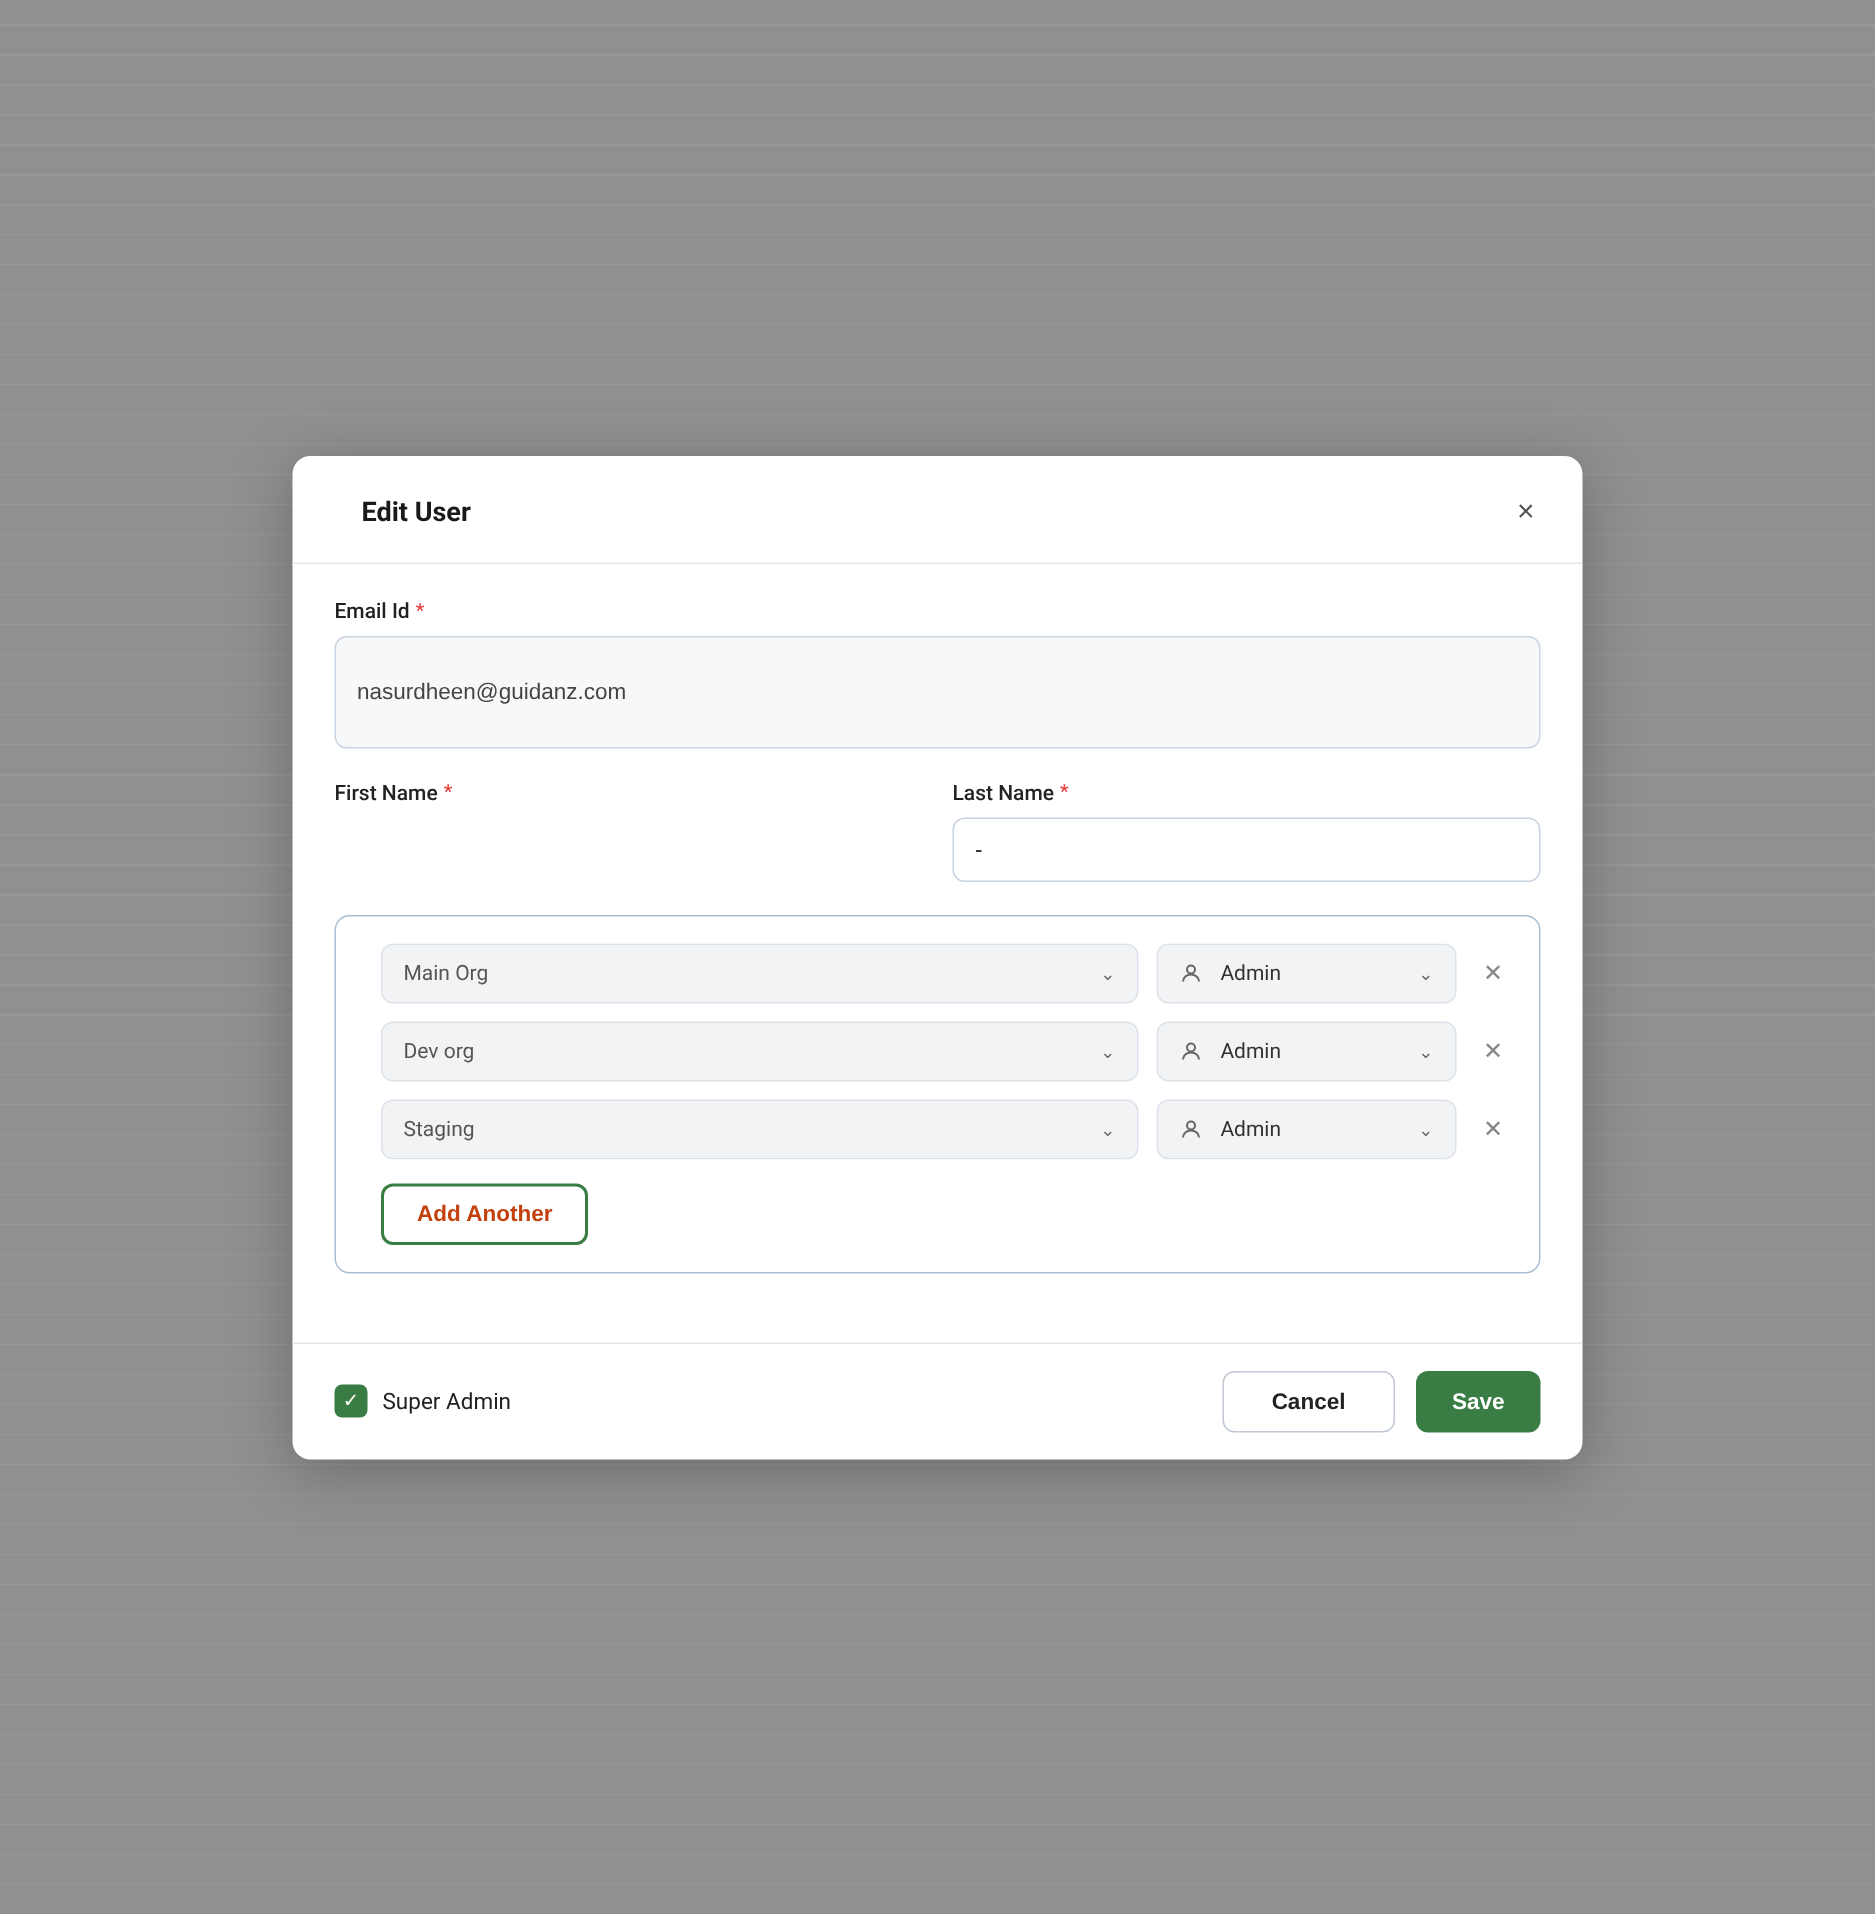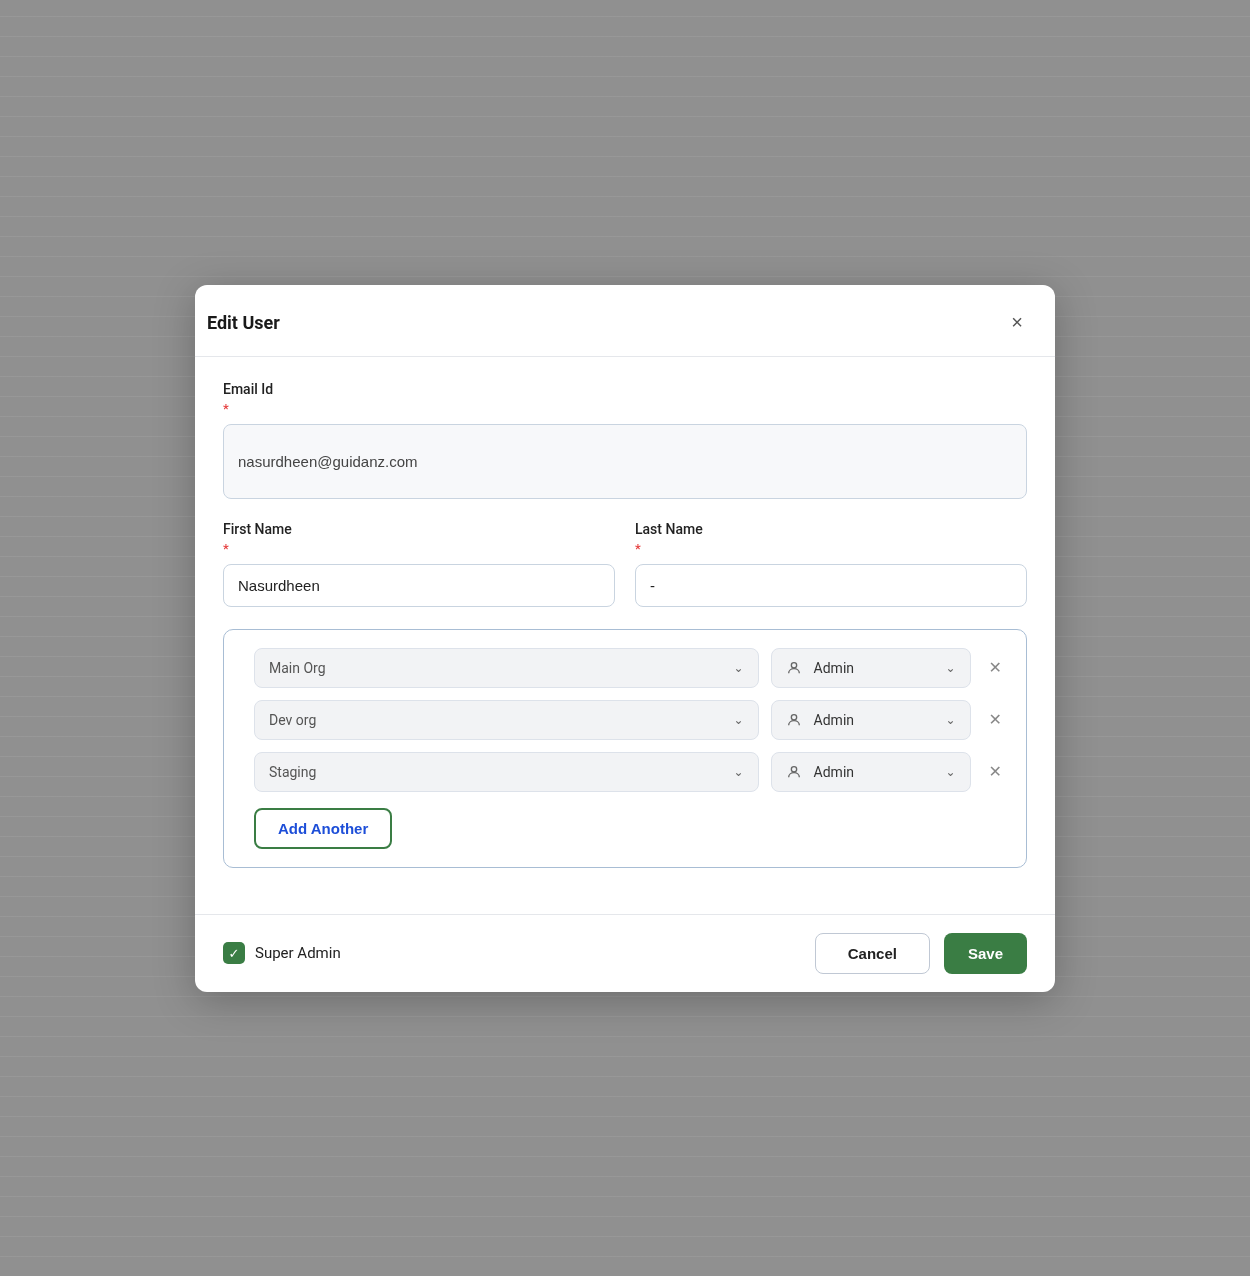--- a/index.html
+++ b/index.html
@@ -35,21 +35,21 @@
       border-radius: 12px;
       width: 860px;
       box-shadow: 0 8px 40px rgba(0,0,0,0.25);
       overflow: hidden;
     }
 
     .modal-header {
       display: flex;
       align-items: center;
       justify-content: space-between;
-      padding: 22px 28px 18px 12px;
+      padding: 22px 28px 18px 46px;
     }
 
     .modal-title {
       font-size: 18px;
       font-weight: 700;
       color: #1a1a1a;
     }
 
     .close-btn {
       background: none;
@@ -76,23 +76,22 @@
     .form-group {
       margin-bottom: 22px;
     }
 
     .form-label {
       font-size: 14px;
       font-weight: 500;
       color: #222;
       margin-bottom: 8px;
       display: flex;
-      align-items: flex-start;
+      align-items: center;
       gap: 4px;
-      flex-direction: column;
     }
 
     .required-star {
       color: #e53e3e;
       font-size: 13px;
     }
 
     .form-input {
       width: 100%;
       padding: 28px 14px;
@@ -218,21 +217,21 @@
       display: flex;
       align-items: center;
       justify-content: center;
     }
 
     .add-another-btn {
       margin-top: 16px;
       background: #fff;
       border: 2px solid #3a7d44;
       border-radius: 8px;
-      color: #1d4ed8;
+      color: #c2410c;
       font-size: 15px;
       font-weight: 600;
       padding: 10px 22px;
       cursor: pointer;
       text-align: right;
     }
 
     .modal-footer {
       border-top: 1px solid #e5e7eb;
       padding: 18px 28px;
@@ -318,21 +317,20 @@
         </div>
         <input class="form-input" type="text" readonly="" value="nasurdheen@guidanz.com" style="">
       </div>
 
       <div class="form-row form-group">
         <div class="form-col">
           <div class="form-label">
             <span>First Name</span>
             <span class="required-star">*</span>
           </div>
-          <input class="form-input-white" type="text" value="Nasurdheen" style="">
         </div>
         <div class="form-col">
           <div class="form-label">
             <span>Last Name</span>
             <span class="required-star">*</span>
           </div>
           <input class="form-input-white" type="text" value="-" style="">
         </div>
       </div>
 

